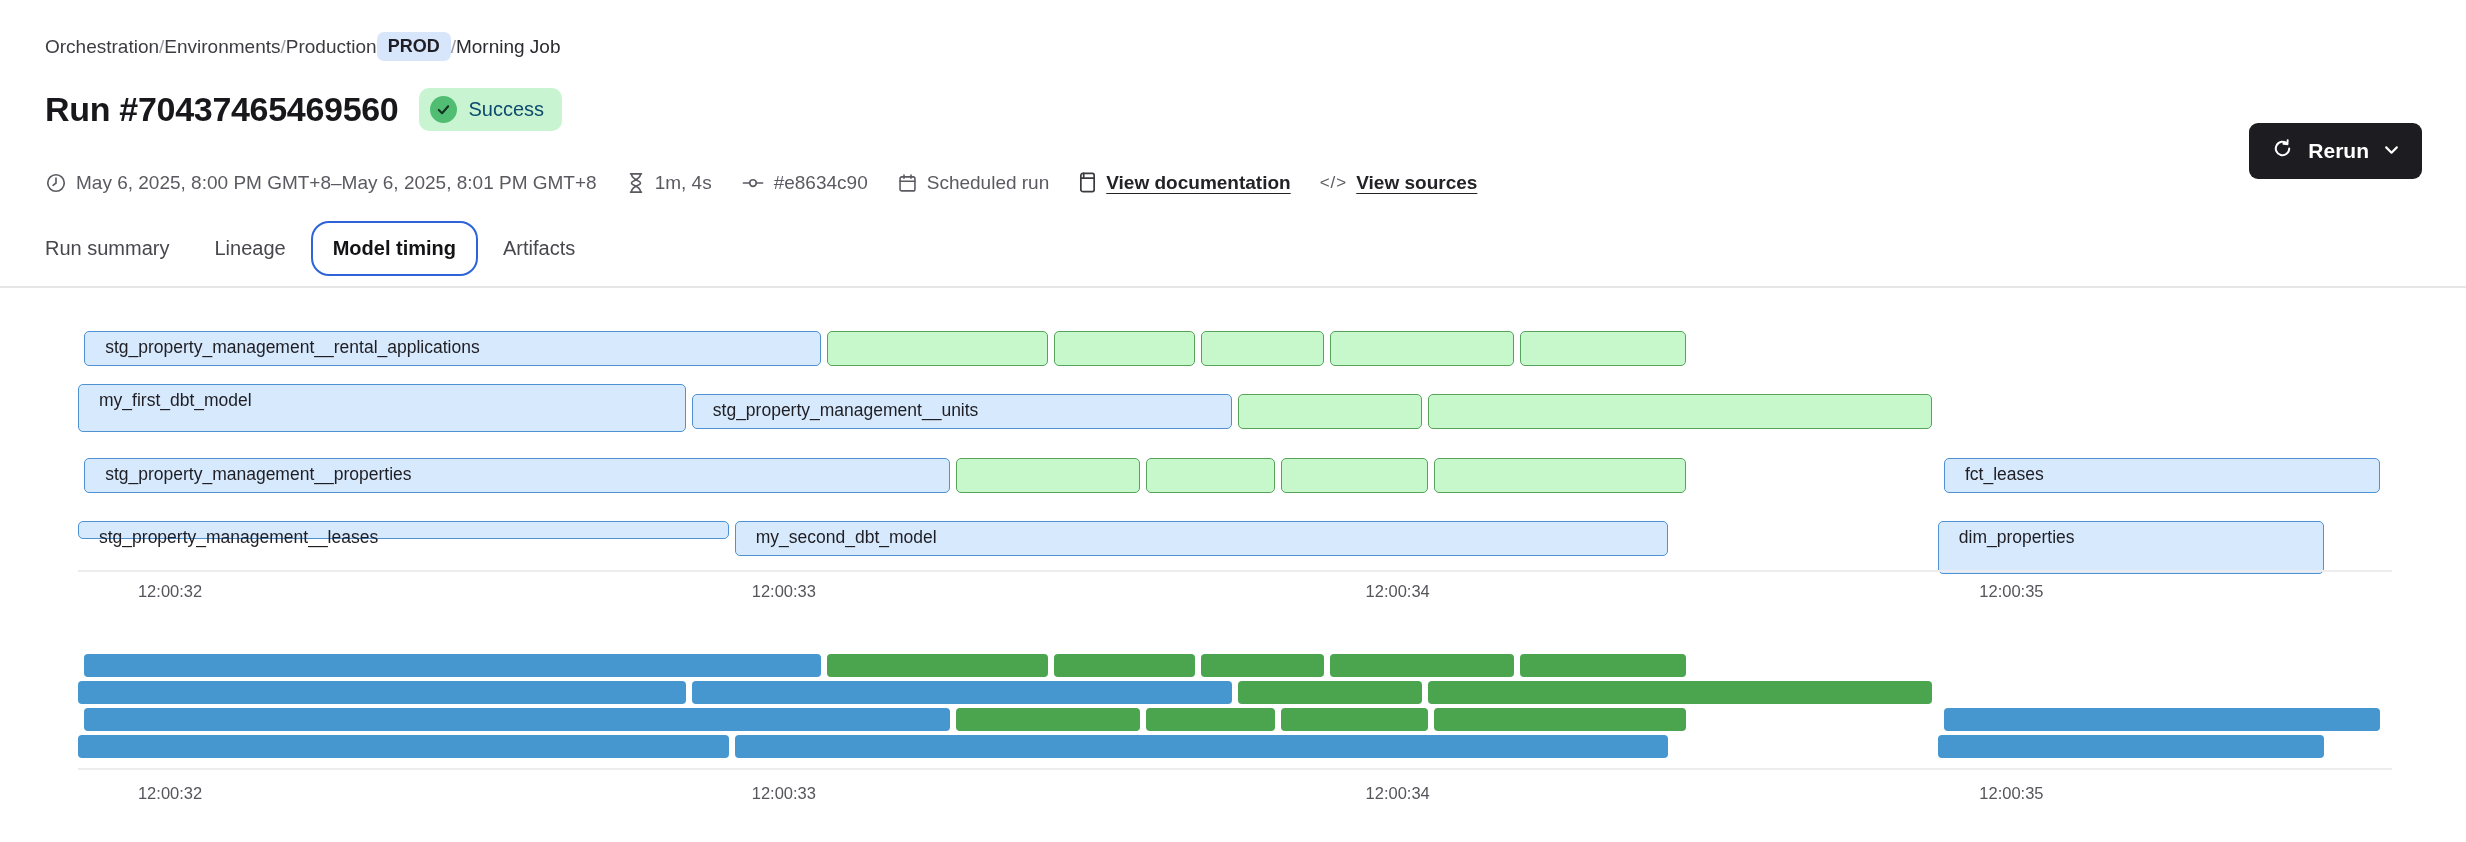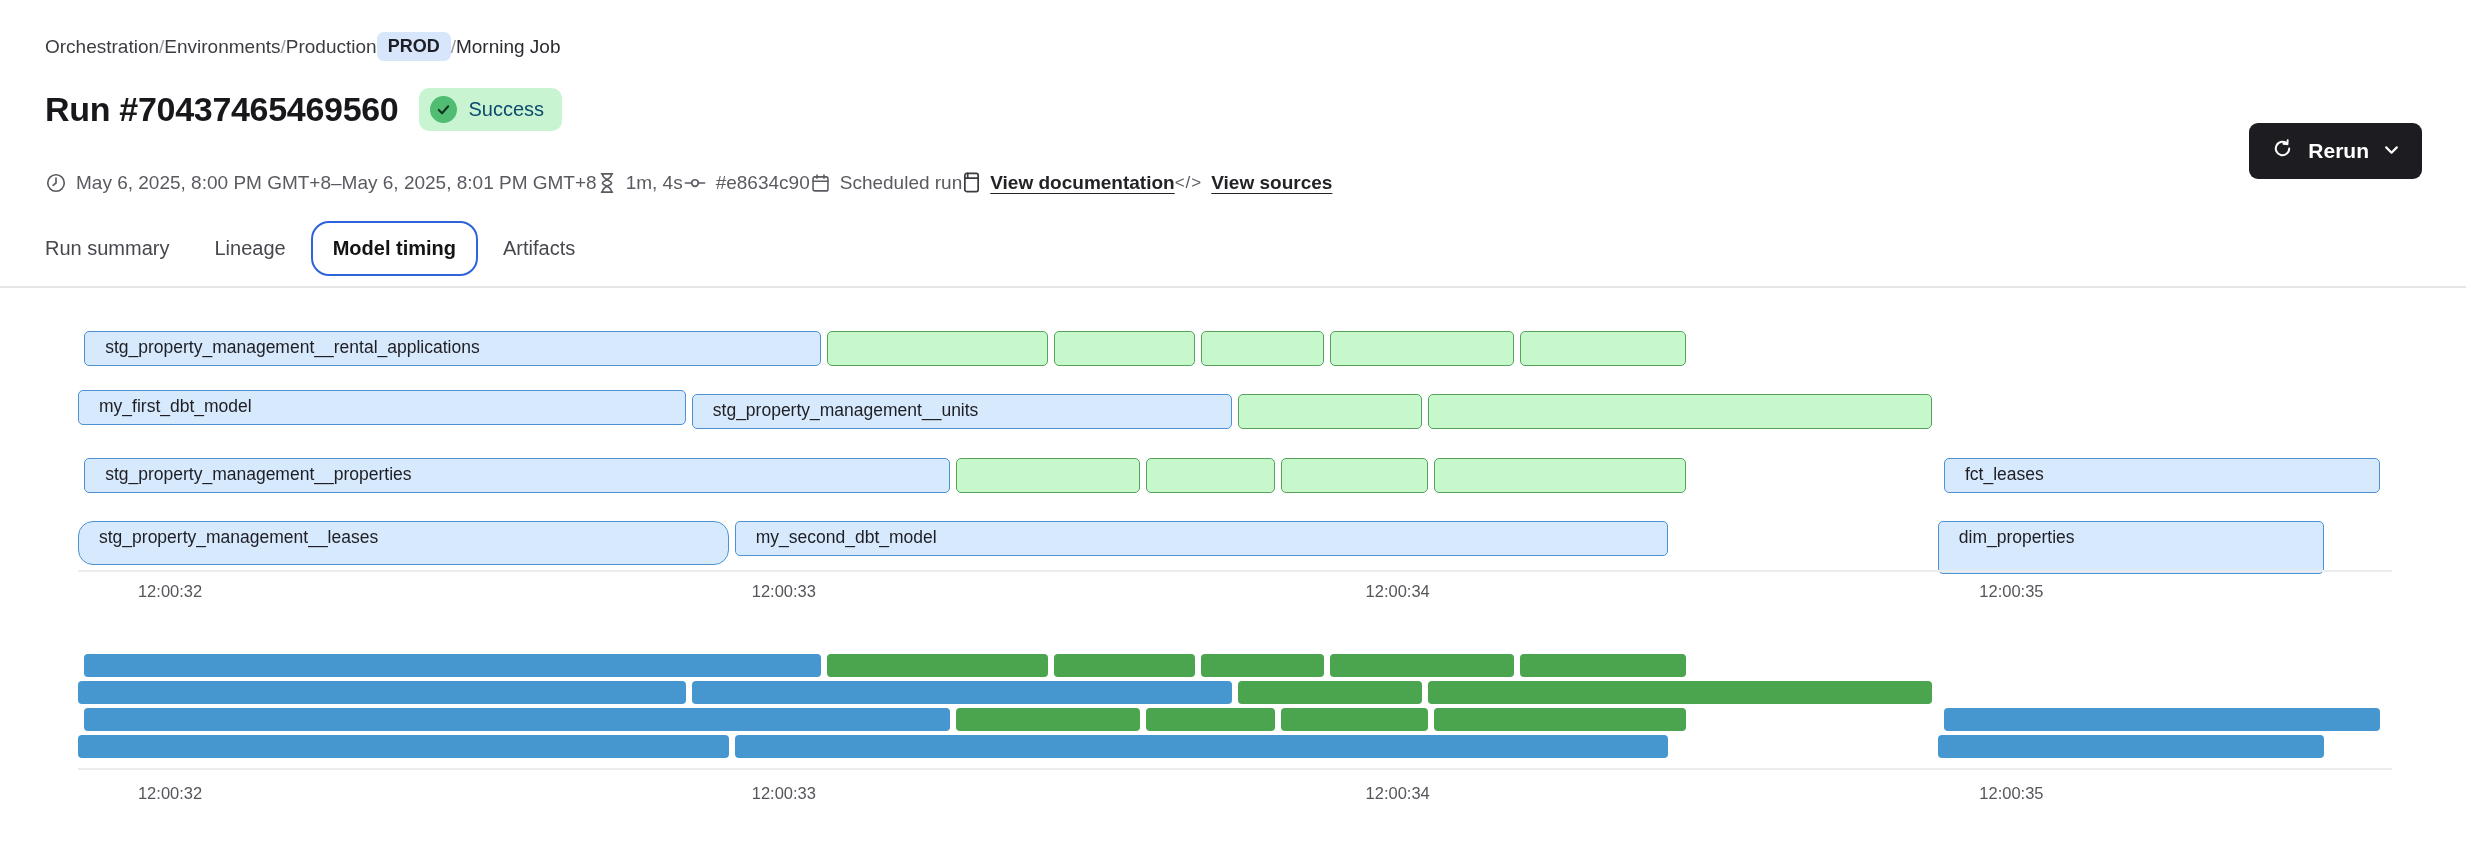--- a/index.html
+++ b/index.html
@@ -12,21 +12,21 @@
   .crumb{cursor:pointer;}
   .crumb-sep{color:#9a9aa1;}
   .env-badge{background:#d8e6fb;color:#1e1e24;font-weight:700;font-size:18px;padding:4px 11px;border-radius:7px;}
   .crumb-current{color:#2a2a30;}
   
   .title-row{position:absolute;left:45px;top:88px;display:flex;align-items:center;gap:21px;}
   .page-title{font-size:34px;font-weight:700;color:#18181c;letter-spacing:-0.3px;}
   .status-badge{display:inline-flex;align-items:center;gap:11px;background:#c9f4d1;border-radius:10px;padding:8px 18px 8px 11px;font-size:20px;color:#0c4a6e;}
   .status-badge .check-circle{width:27px;height:27px;border-radius:50%;background:#50bd72;display:flex;align-items:center;justify-content:center;}
   
-  .meta-row{position:absolute;left:45px;top:171px;display:flex;align-items:center;font-size:19px;color:#5a5a61;}
+  .meta-row{position:absolute;left:45px;top:171px;display:flex;align-items:center;gap:29px;font-size:19px;color:#5a5a61;}
   .meta-item{display:flex;align-items:center;gap:9px;white-space:nowrap;}
   .meta-item svg{display:block;}
   .meta-link{font-weight:700;color:#232327;text-decoration:underline;text-underline-offset:4px;cursor:pointer;}
   .code-glyph{font-size:17px;color:#5a5a61;letter-spacing:1px;}
   
   .rerun-btn{position:absolute;top:123px;right:44px;height:56px;display:flex;align-items:center;gap:14px;background:#1c1c21;color:#ffffff;border:none;border-radius:9px;padding:0 22px;font-family:"Liberation Sans",sans-serif;font-size:21px;font-weight:700;cursor:pointer;}
   
   .tabs{position:absolute;left:45px;top:221px;display:flex;align-items:center;gap:45px;font-size:20px;}
   .tab{padding:14px 0;color:#47474e;font-weight:500;cursor:pointer;white-space:nowrap;}
   .tab.active{padding:14px 20px;margin:0 -20px;color:#131316;font-weight:700;border:2.5px solid #2e63da;border-radius:18px;}
@@ -136,39 +136,39 @@
 
 <div class="chart" id="main-gantt">
     <div class="bar main-blue" style="left: 0.265252%; width: 31.8302%; top: 31px; height: 35px;">
       <span class="bar-label">stg_property_management__rental_applications</span>
     </div>
     <div class="bar main-green" style="left: 32.3607%; width: 9.54907%; top: 31px; height: 35px;"></div>
     <div class="bar main-green" style="left: 42.1751%; width: 6.1008%; top: 31px; height: 35px;"></div>
     <div class="bar main-green" style="left: 48.5411%; width: 5.30504%; top: 31px; height: 35px;"></div>
     <div class="bar main-green" style="left: 54.1114%; width: 7.95756%; top: 31px; height: 35px;"></div>
     <div class="bar main-green" style="left: 62.3342%; width: 7.1618%; top: 31px; height: 35px;"></div>
-    <div class="bar main-blue" style="left: 0%; width: 26.2599%; top: 90px; height: 35px;">
+    <div class="bar main-blue" style="left: 0%; width: 26.2599%; top: 84px; height: 48px;">
       <span class="bar-label">my_first_dbt_model</span>
     </div>
     <div class="bar main-blue" style="left: 26.5252%; width: 23.3422%; top: 94px; height: 35px;">
       <span class="bar-label">stg_property_management__units</span>
     </div>
     <div class="bar main-green" style="left: 50.1326%; width: 7.95756%; top: 94px; height: 35px;"></div>
     <div class="bar main-green" style="left: 58.3554%; width: 21.7507%; top: 94px; height: 35px;"></div>
     <div class="bar main-blue" style="left: 0.265252%; width: 37.4005%; top: 158px; height: 35px;">
       <span class="bar-label">stg_property_management__properties</span>
     </div>
     <div class="bar main-green" style="left: 37.931%; width: 7.95756%; top: 158px; height: 35px;"></div>
     <div class="bar main-green" style="left: 46.1538%; width: 5.57029%; top: 158px; height: 35px;"></div>
     <div class="bar main-green" style="left: 51.9894%; width: 6.36605%; top: 158px; height: 35px;"></div>
     <div class="bar main-green" style="left: 58.6207%; width: 10.8753%; top: 158px; height: 35px;"></div>
     <div class="bar main-blue" style="left: 80.6366%; width: 18.8329%; top: 158px; height: 35px;">
       <span class="bar-label">fct_leases</span>
     </div>
-    <div class="bar main-blue" style="left: 0%; width: 28.1167%; top: 221px; height: 44px; border-radius: 15px;">
+    <div class="bar main-blue" style="left: 0%; width: 28.1167%; top: 221px; height: 18px;">
       <span class="bar-label">stg_property_management__leases</span>
     </div>
     <div class="bar main-blue" style="left: 28.382%; width: 40.3183%; top: 221px; height: 35px;">
       <span class="bar-label">my_second_dbt_model</span>
     </div>
     <div class="bar main-blue" style="left: 80.3714%; width: 16.7109%; top: 221px; height: 53px;">
       <span class="bar-label">dim_properties</span>
     </div>
     <div class="chart-divider" style="top: 270px;"></div>
     <div class="tick-label" style="left: 3.97878%; top: 282px;">12:00:32</div>

